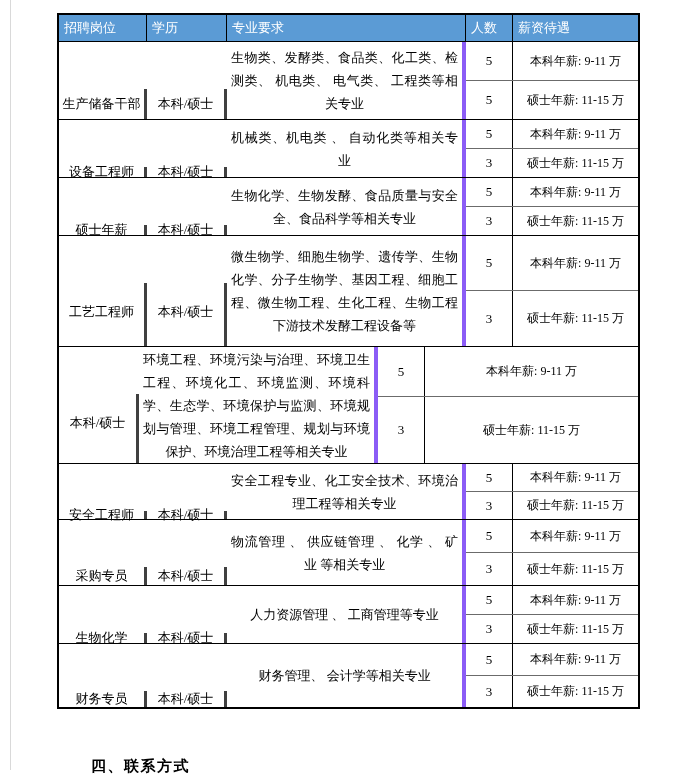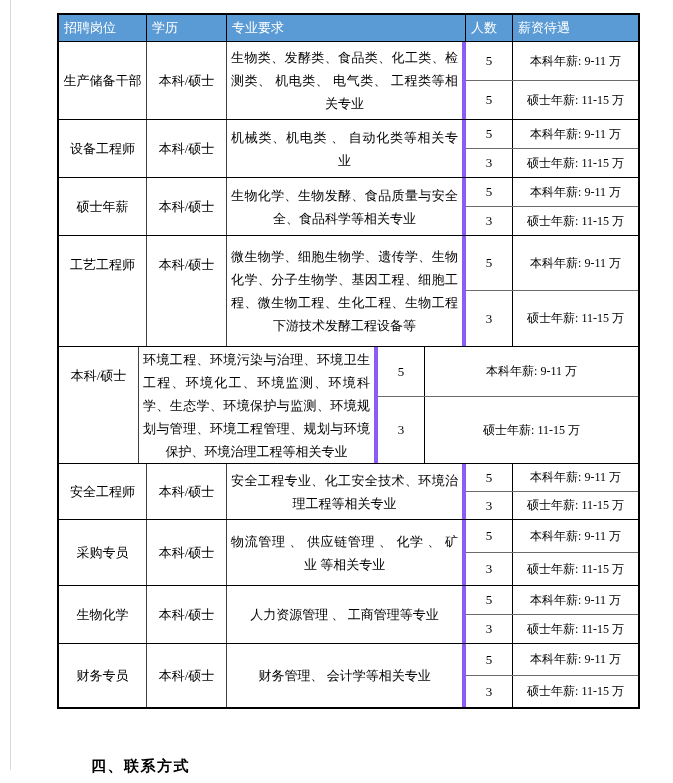--- a/index.html
+++ b/index.html
@@ -11,21 +11,21 @@
   .margin-line{position:absolute;left:10px;top:0;width:1px;height:770px;background:#d9d9d9;}
   .table{position:absolute;left:57px;top:13px;width:579px;border:2px solid #000;background:#fff;}
   .thead{display:flex;height:26px;background:#5B9BD5;color:#fff;}
   .hcell{display:flex;align-items:center;padding-left:5px;font-size:13px;
          border-right:1px solid #000;box-sizing:border-box;}
   .w1{width:88px}.w2{width:80px}.w3{width:239px}.w4{width:47px}
   .w5{flex:1;border-right:none}
   .trow{display:flex;border-top:1px solid #000;box-sizing:border-box;}
   .cell{box-sizing:border-box;}
   .pos,.edu{display:flex;align-items:center;justify-content:center;
-            font-size:13px;border-right:1px solid #404040;text-align:right;}
+            font-size:13px;border-right:3px solid #404040;text-align:right;margin-top:47px;}
   .pos{width:88px}.edu{width:80px}
   .majors{width:239px;border-right:4px solid #8b5cf6;display:flex;align-items:center;
           justify-content:center;font-size:13px;line-height:23px;padding:3px 4px;}
   .majors span{display:block;width:100%;text-align:justify;text-align-last:center;}
   .subs{flex:1;display:flex;flex-direction:column;}
   .subrow{display:flex;flex:1;min-height:0;}
   .subrow.first{flex:none;border-bottom:1px solid #6b6b6b;box-sizing:border-box;}
   .count{width:47px;border-right:1px solid #000;display:flex;align-items:center;
          justify-content:center;font-size:13px;}
   .salary{flex:1;display:flex;align-items:center;justify-content:center;

